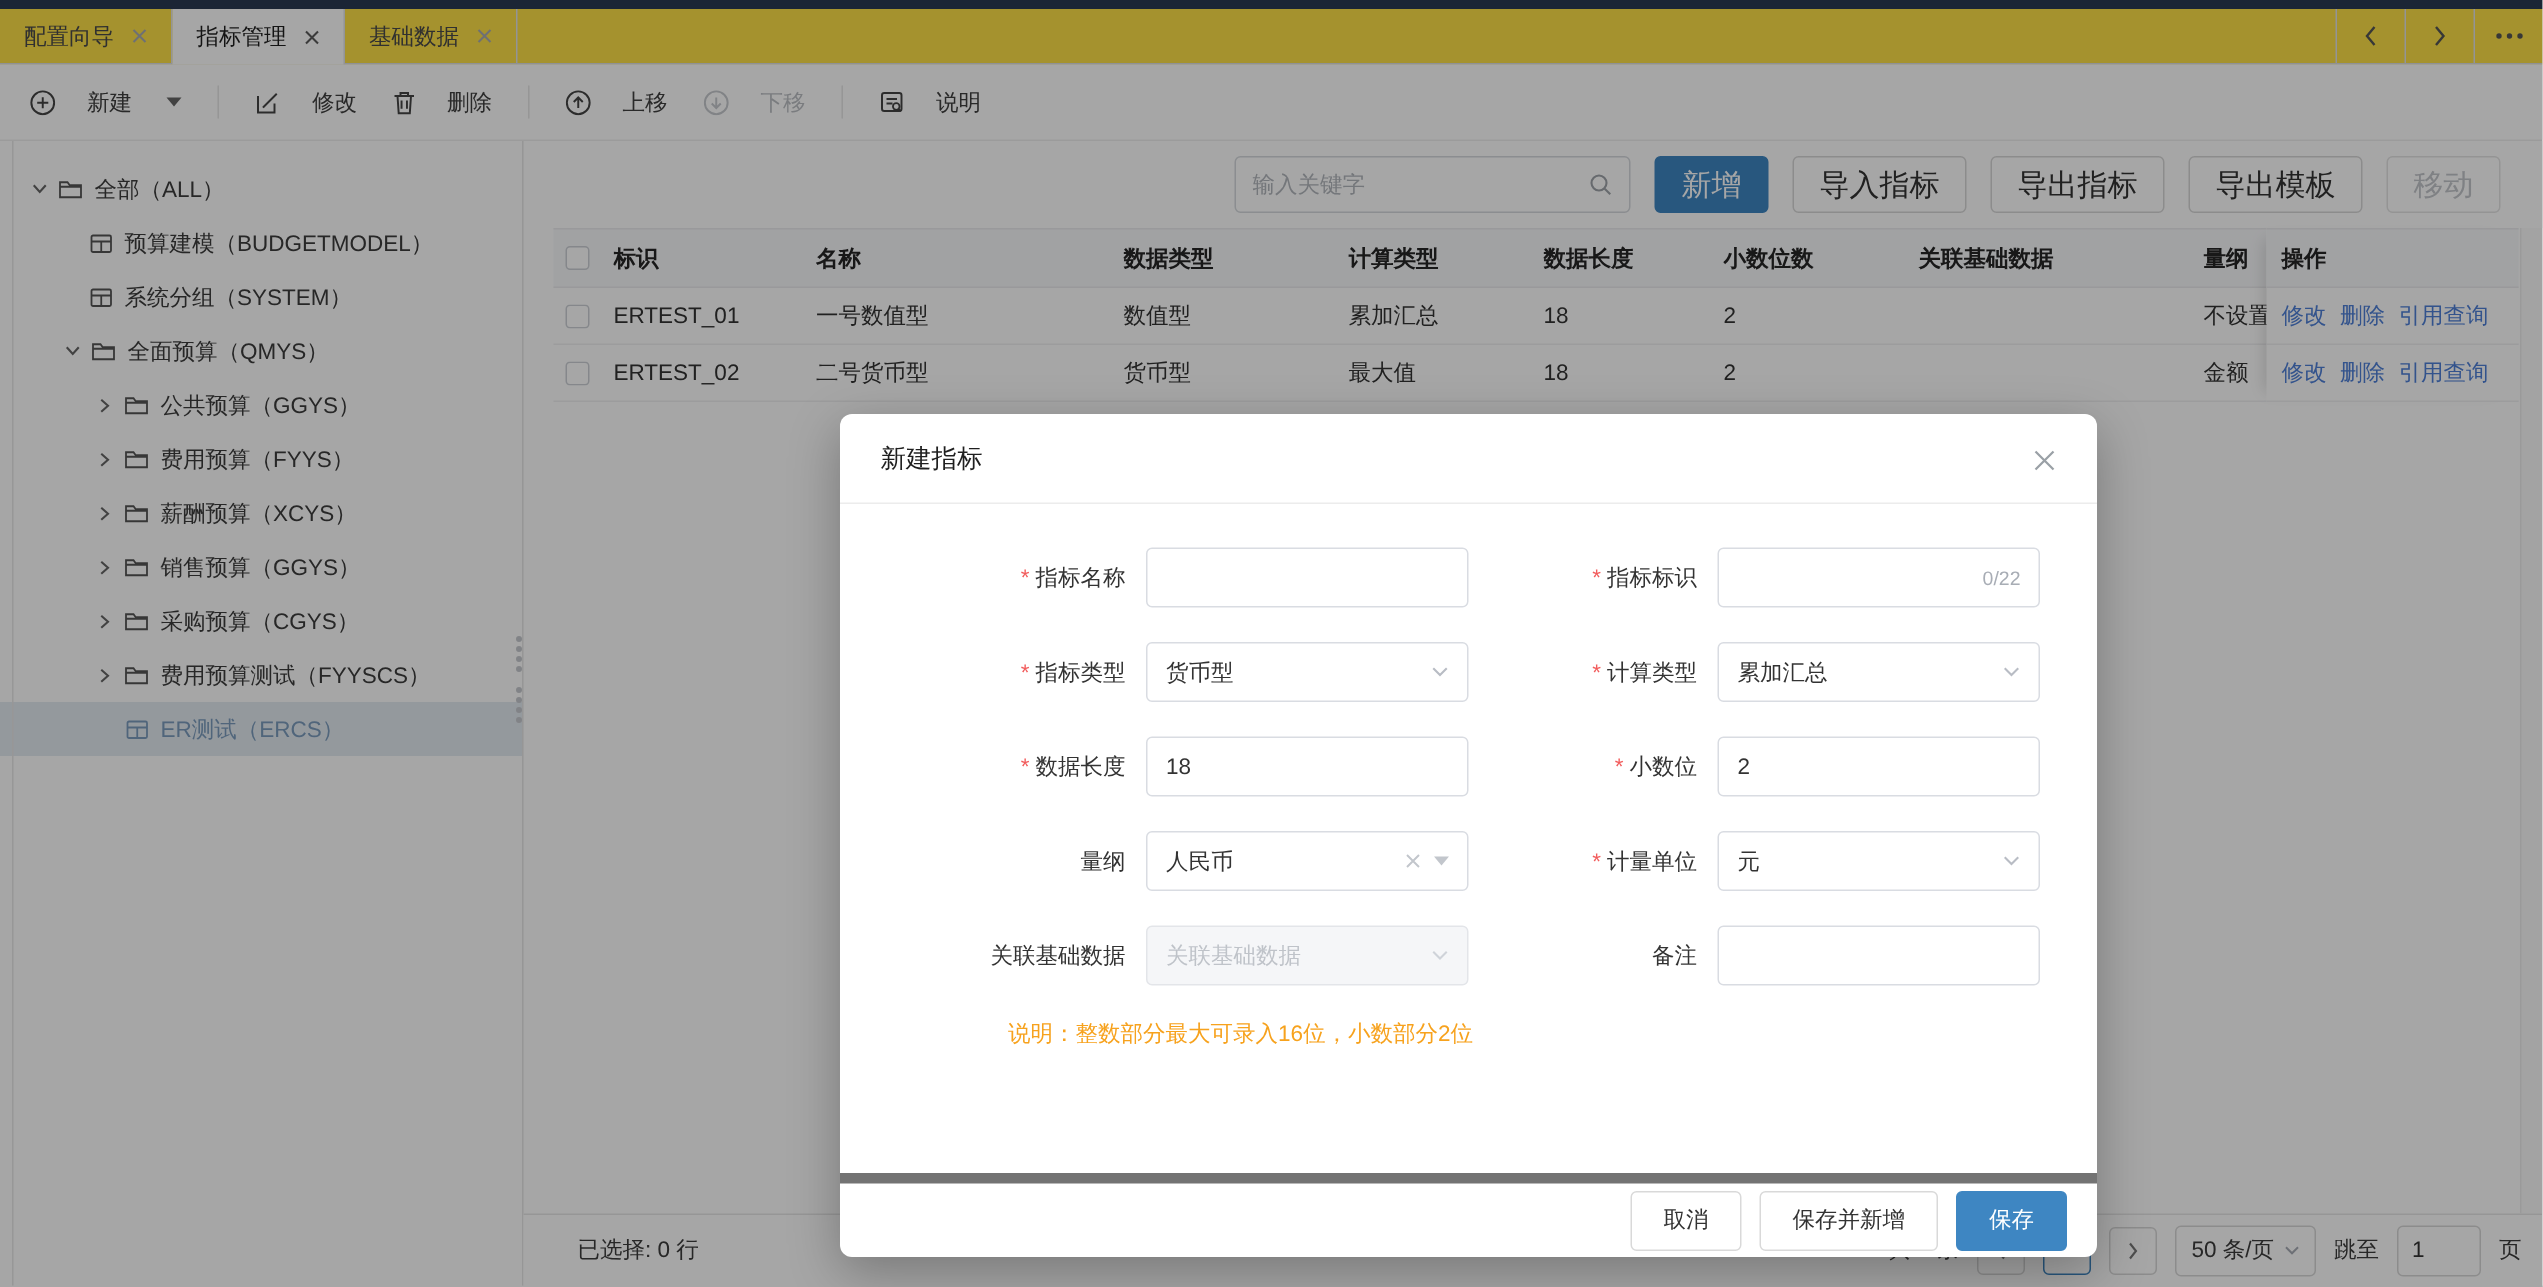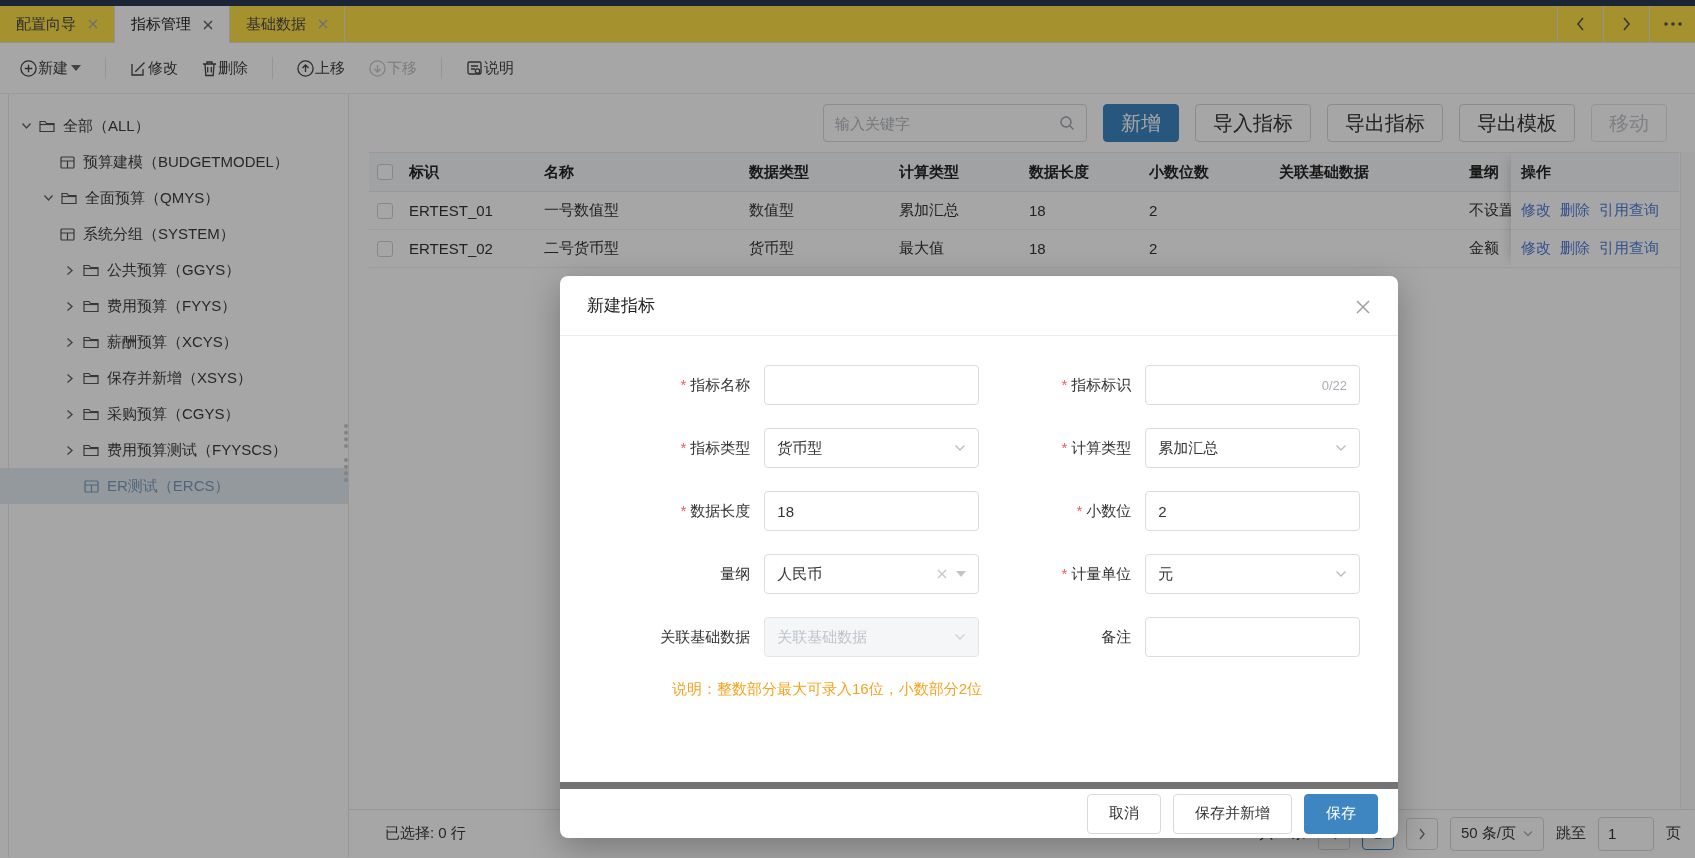--- a/index.html
+++ b/index.html
@@ -14,21 +14,21 @@
   .topstrip { height:6px; background:#2a3a52; }
   .tabbar { height:37px; background:#fde047; border-bottom:1px solid #dcdfe3; display:flex; align-items:stretch; }
   .tab { display:flex; align-items:center; gap:12px; padding:0 16px; border-right:1px solid #e2e4e8; color:#4a4a4a; cursor:pointer; }
   .tab.active { background:#fff; color:#1f1f1f; margin-bottom:-1px; }
   .tab .xic { color:#a9adb3; }
   .tab.active .xic { color:#5b5b5b; }
   .tab-ctls { margin-left:auto; display:flex; align-items:stretch; }
   .tctl { width:46px; display:flex; align-items:center; justify-content:center; border-left:1px solid #e2e4e8; color:#555; cursor:pointer; }
 
   .toolbar { height:51px; background:#fff; border-bottom:1px solid #efefef; display:flex; align-items:center; padding:0 20px; gap:24px; }
-  .tool { display:flex; align-items:center; gap:1px; color:#404040; cursor:pointer; }
+  .tool { display:flex; align-items:center; gap:21px; color:#404040; cursor:pointer; }
   .tool.disabled { color:#bcbfc4; }
   .tool.disabled svg * { stroke:#c6c9ce; }
   .caret { width:0; height:0; border-left:5px solid transparent; border-right:5px solid transparent; border-top:6px solid #666; margin-left:2px; }
   .vsep { width:1px; height:22px; background:#e6e6e6; }
 
   
   .layout { display:flex; height:763px; position:relative; }
   .sidebar { width:348px; position:relative; padding-top:14px; }
   .sidebar::before { content:""; position:absolute; left:8px; top:0; bottom:0; width:1px; background:#e8e8e8; }
   .titem { height:36px; display:flex; align-items:center; color:#3d3d3d; cursor:pointer; white-space:nowrap; }
@@ -232,43 +232,43 @@
     </div>
     <div class="titem lvl1">
       <span class="tic">
           <svg width="15" height="13" viewBox="0 0 15 13">
             <rect x="1" y="1" width="13" height="11" rx="1" stroke="#555" fill="none" stroke-width="1.2"></rect>
             <path d="M1 5 H14 M7.5 5 V12" stroke="#555" stroke-width="1.2"></path>
           </svg>
         </span>
       <span>预算建模（BUDGETMODEL）</span>
     </div>
-    <div class="titem lvl1e">
-      <span class="arr">
-          <svg width="11" height="8" viewBox="0 0 11 8">
-            <path d="M1.5 1.5 L5.5 6 L9.5 1.5" stroke="#666" fill="none" stroke-width="1.4"></path>
-          </svg>
-        </span>
-      <span class="tic">
-          <svg width="16" height="14" viewBox="0 0 16 14">
-            <path d="M1 2.5 H6 L7.5 4.5 H15 V12.5 H1 Z" stroke="#555" fill="none" stroke-width="1.2"></path>
-            <path d="M1 5.5 H15" stroke="#555" stroke-width="1.2"></path>
-          </svg>
-        </span>
-      <span>全面预算（QMYS）</span>
-    </div>
     <div class="titem lvl1">
       <span class="tic">
           <svg width="15" height="13" viewBox="0 0 15 13">
             <rect x="1" y="1" width="13" height="11" rx="1" stroke="#555" fill="none" stroke-width="1.2"></rect>
             <path d="M1 5 H14 M7.5 5 V12" stroke="#555" stroke-width="1.2"></path>
           </svg>
         </span>
       <span>系统分组（SYSTEM）</span>
     </div>
+    <div class="titem lvl1e">
+      <span class="arr">
+          <svg width="11" height="8" viewBox="0 0 11 8">
+            <path d="M1.5 1.5 L5.5 6 L9.5 1.5" stroke="#666" fill="none" stroke-width="1.4"></path>
+          </svg>
+        </span>
+      <span class="tic">
+          <svg width="16" height="14" viewBox="0 0 16 14">
+            <path d="M1 2.5 H6 L7.5 4.5 H15 V12.5 H1 Z" stroke="#555" fill="none" stroke-width="1.2"></path>
+            <path d="M1 5.5 H15" stroke="#555" stroke-width="1.2"></path>
+          </svg>
+        </span>
+      <span>全面预算（QMYS）</span>
+    </div>
     <div class="titem lvl2">
       <span class="arr">
           <svg width="8" height="11" viewBox="0 0 8 11">
             <path d="M1.5 1.5 L6 5.5 L1.5 9.5" stroke="#666" fill="none" stroke-width="1.4"></path>
           </svg>
         </span>
       <span class="tic">
           <svg width="16" height="14" viewBox="0 0 16 14">
             <path d="M1 2.5 H6 L7.5 4.5 H15 V12.5 H1 Z" stroke="#555" fill="none" stroke-width="1.2"></path>
             <path d="M1 5.5 H15" stroke="#555" stroke-width="1.2"></path>
@@ -309,21 +309,21 @@
           <svg width="8" height="11" viewBox="0 0 8 11">
             <path d="M1.5 1.5 L6 5.5 L1.5 9.5" stroke="#666" fill="none" stroke-width="1.4"></path>
           </svg>
         </span>
       <span class="tic">
           <svg width="16" height="14" viewBox="0 0 16 14">
             <path d="M1 2.5 H6 L7.5 4.5 H15 V12.5 H1 Z" stroke="#555" fill="none" stroke-width="1.2"></path>
             <path d="M1 5.5 H15" stroke="#555" stroke-width="1.2"></path>
           </svg>
         </span>
-      <span>保存并新增（XSYS）</span>
+      <span>销售预算（GGYS）</span>
     </div>
     <div class="titem lvl2">
       <span class="arr">
           <svg width="8" height="11" viewBox="0 0 8 11">
             <path d="M1.5 1.5 L6 5.5 L1.5 9.5" stroke="#666" fill="none" stroke-width="1.4"></path>
           </svg>
         </span>
       <span class="tic">
           <svg width="16" height="14" viewBox="0 0 16 14">
             <path d="M1 2.5 H6 L7.5 4.5 H15 V12.5 H1 Z" stroke="#555" fill="none" stroke-width="1.2"></path>

